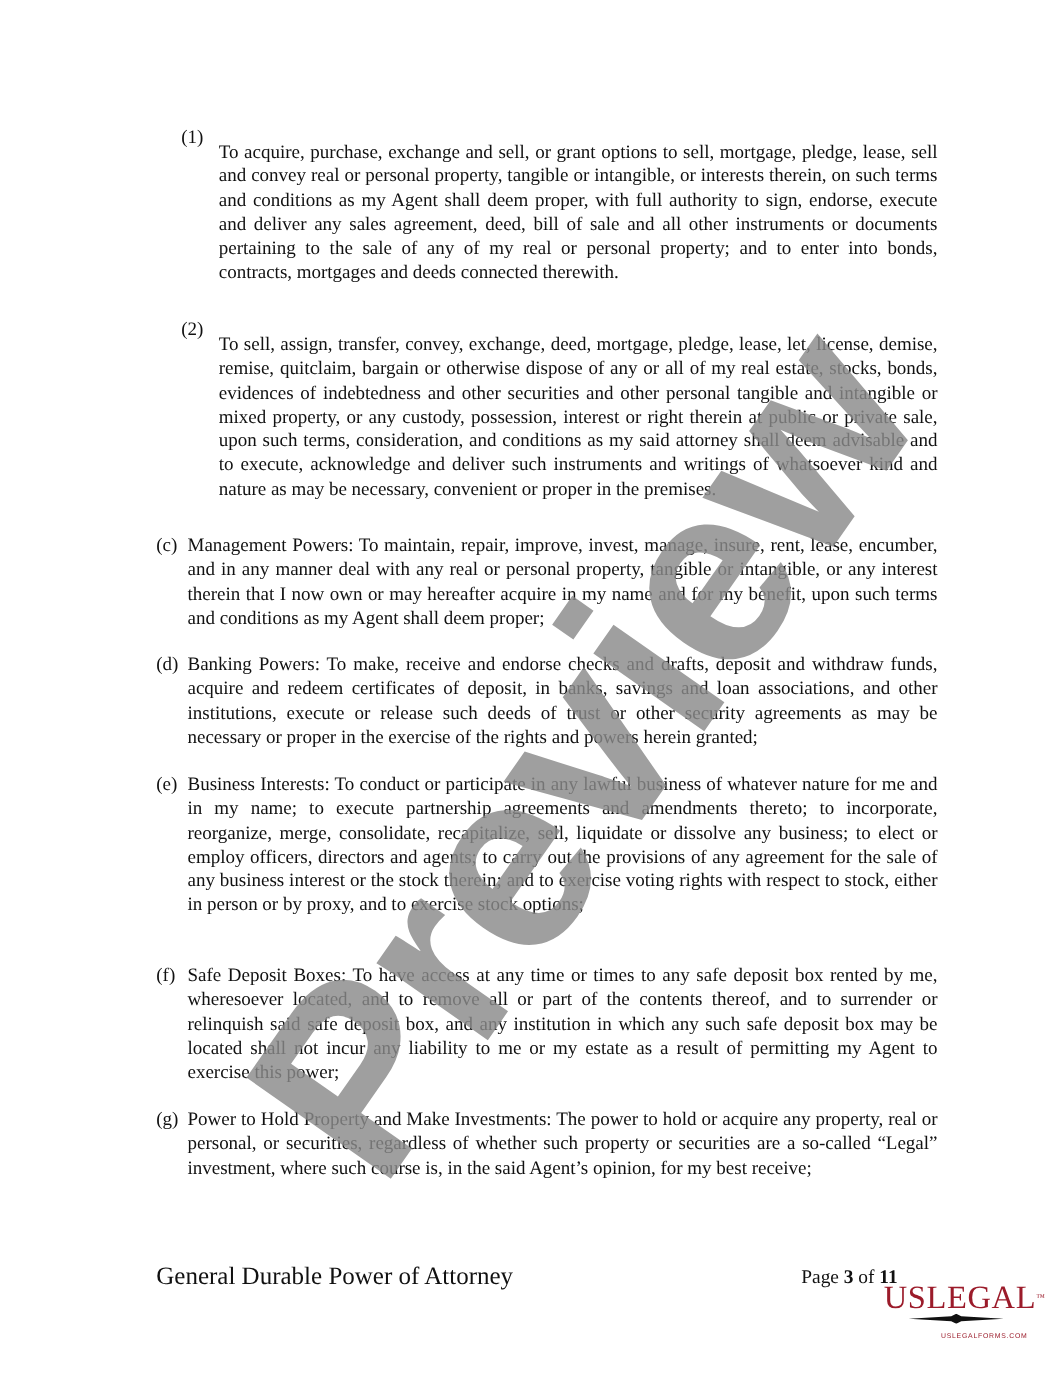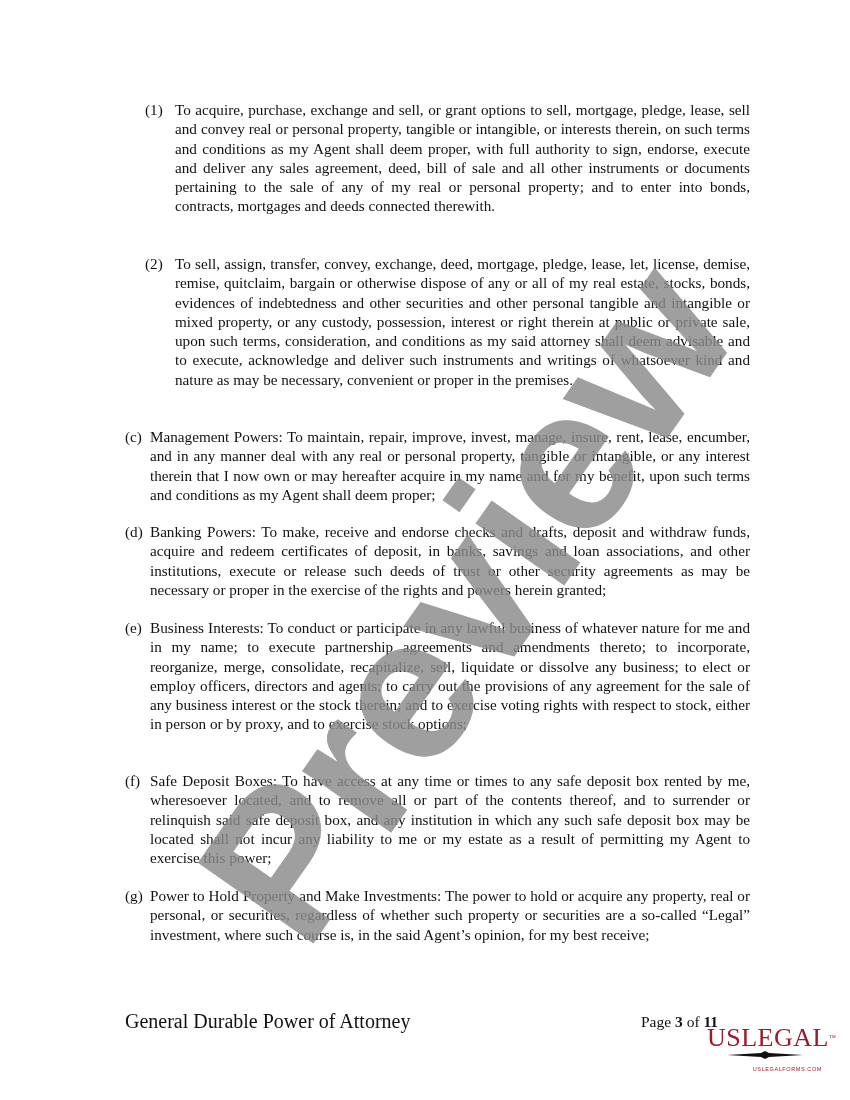--- a/index.html
+++ b/index.html
@@ -9,21 +9,21 @@
     font-family: "Liberation Serif", serif; color: #111;
     font-size: 15.2px; line-height: 19.3px;
   }
   .item {
     position: absolute; text-align: justify;
   }
   .item .marker { position: absolute; left: 0; top: 0; }
   .item .body { display: block; text-align: justify; text-align-last: left; }
   .sub { left: 145px; width: 605px; }
   .sub .marker { left: 0; }
-  .sub .body { margin-left: 30px; }
+  .sub .body { margin-left: 30px; margin-top: 12px; }
   .main { left: 125px; width: 625px; }
   .main .body { margin-left: 25px; }
   .u { text-underline-offset: 2px; }
 
   .watermark {
     position: absolute; left: 85px; top: 500px;
     font-family: "Liberation Sans", sans-serif; font-weight: bold;
     font-size: 205px; color: #8a8a8a; opacity: 0.82;
     transform: rotate(-55deg); transform-origin: center center;
     letter-spacing: -2px; white-space: nowrap; pointer-events: none;

